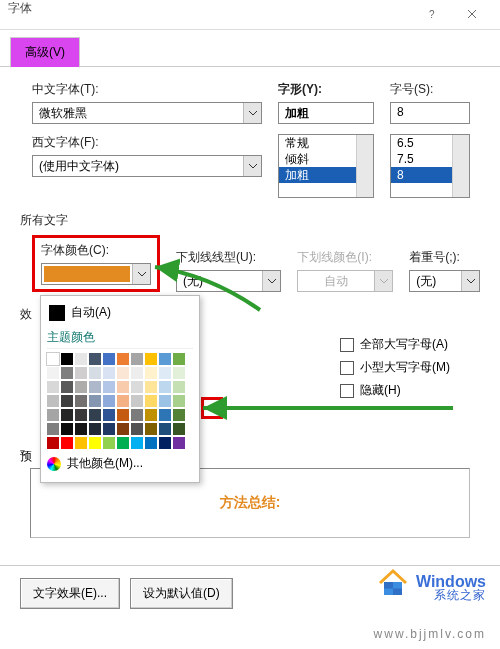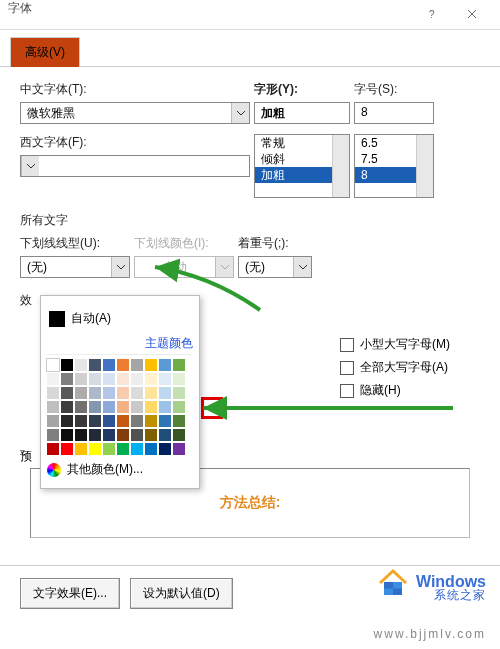--- a/index.html
+++ b/index.html
@@ -30,33 +30,33 @@
   }
   .tabs {
     display: flex;
     padding: 6px 10px 0 10px;
     border-bottom: 1px solid #ccc;
   }
   .tab {
     padding: 6px 14px;
     border: 1px solid #ccc;
     border-bottom: none;
-    background: #c2410c;
+    background: #d946ef;
     margin-right: 2px;
     position: relative;
     top: 1px;
   }
   .tab.active {
     background: #fff;
     border-bottom: 1px solid #fff;
   }
   .content {
     padding: 14px 20px 6px 20px;
   }
-  .row { display: flex; gap: 4px; }
+  .row { display: flex; gap: 16px; margin-left: 12px; }
   .field { display: flex; flex-direction: column; }
   .lbl { margin-bottom: 4px; color: #222; }
   .combo {
     display: flex;
     border: 1px solid #888;
     height: 22px;
     background: #fff;
   }
   .combo .val {
     flex: 1;
@@ -114,26 +114,26 @@
     font-size: 14px;
     font-weight:bold;
   }
   .popup {
     position:absolute;
     left:40px; top:295px;
     width:160px;
     background:#fff;
     border:1px solid #bbb;
     box-shadow: 2px 2px 6px rgba(0,0,0,.25);
-    padding:12px 6px 10px 6px;
+    padding:6px 6px 10px 6px;
     z-index:10;
   }
   .auto-row { display:flex; align-items:center; gap:6px; padding:2px 0 6px 2px; }
   .auto-swatch { width:16px; height:16px; background:#000; }
-  .group-lbl { color:#1d4ed8; font-size:12px; margin:2px 0 4px 0; border-bottom:1px solid #eee; padding-bottom:2px;text-align:right;}
+  .group-lbl { color:#0f766e; font-size:12px; margin:2px 0 4px 0; border-bottom:1px solid #eee; padding-bottom:2px;}
   .swatch-grid { display:grid; grid-template-columns: repeat(10, 12px); gap:2px; margin-bottom:2px;}
   .swatch-grid.rows6 { grid-template-rows: repeat(6, 12px); }
   .sw { width:12px; height:12px; }
   .red-small { position:absolute; border:3px solid #e30000; width:22px; height:22px; pointer-events:none;}
   .more-row { display:flex; align-items:center; gap:6px; margin-top:6px; }
   .wheel {
     width:14px; height:14px; border-radius:50%;
     background: conic-gradient(red,orange,yellow,green,cyan,blue,magenta,red);
   }
   .g-arrow {
@@ -210,20 +210,21 @@
       <div class="combo" style="border:1px solid #888;">
         <span class="val">8</span>
       </div>
     </div>
   </div>
 
   <div class="row" style="margin-top:10px;">
     <div class="field" style="width:230px;">
       <span class="lbl">西文字体(F):</span>
       <div class="combo">
+        <span class="val">(使用中文字体)</span>
         <span class="arrow">
             <svg viewBox="0 0 10 10">
               <path d="M1 3 L5 7 L9 3" fill="none" stroke="#333"></path>
             </svg>
           </span>
       </div>
     </div>
     <div class="field" style="width:96px;">
       <div class="listbox">
         <div class="items">
@@ -241,20 +242,31 @@
           <div class="item">7.5</div>
           <div class="item selected">8</div>
         </div>
         <div class="sbar"></div>
       </div>
     </div>
   </div>
 
   <div class="section-lbl">所有文字</div>
   <div class="row" style="align-items:flex-end;">
+    <div class="redbox" style="width:130px;">
+      <div class="lbl">字体颜色(C):</div>
+      <div class="color-combo" style="width:110px;">
+        <div class="swatch" style="background:#e38a20;"></div>
+        <span class="arrow">
+            <svg viewBox="0 0 10 10">
+              <path d="M1 3 L5 7 L9 3" fill="none" stroke="#333"></path>
+            </svg>
+          </span>
+      </div>
+    </div>
     <div class="field" style="width:110px;">
       <span class="lbl">下划线线型(U):</span>
       <div class="combo">
         <span class="val">(无)</span>
         <span class="arrow">
             <svg viewBox="0 0 10 10">
               <path d="M1 3 L5 7 L9 3" fill="none" stroke="#333"></path>
             </svg>
           </span>
       </div>
@@ -281,25 +293,25 @@
           </span>
       </div>
     </div>
   </div>
 
   <div class="section-lbl">效</div>
 
   <div style="position:absolute; left:340px; top:330px;">
     <div class="checkbox-row">
       <span class="box"></span>
-      <span>小型大写字母(M)</span>
+      <span>全部大写字母(A)</span>
     </div>
     <div class="checkbox-row">
       <span class="box"></span>
-      <span>全部大写字母(A)</span>
+      <span>小型大写字母(M)</span>
     </div>
     <div class="checkbox-row">
       <span class="box"></span>
       <span>隐藏(H)</span>
     </div>
   </div>
 
   <div style="position:absolute; left:20px; top:448px;">预</div>
 
   <div class="panel3d" style="position:absolute; left:30px; top:468px; right:30px;">

